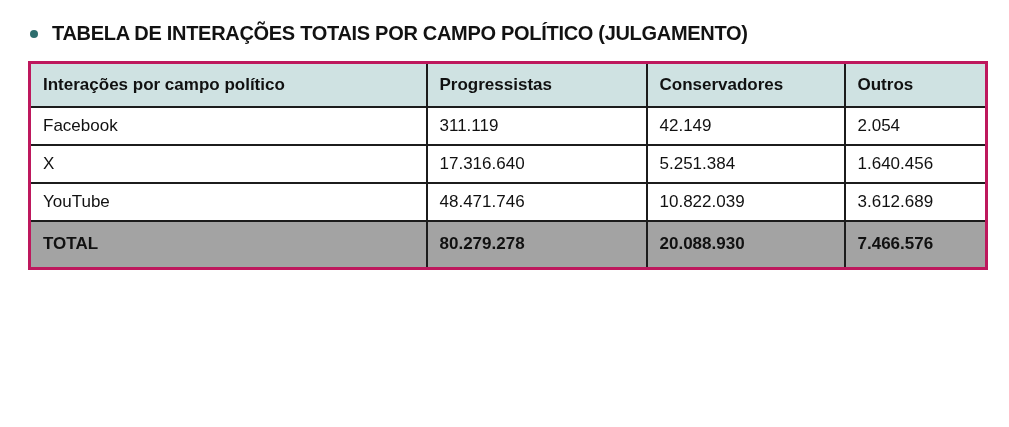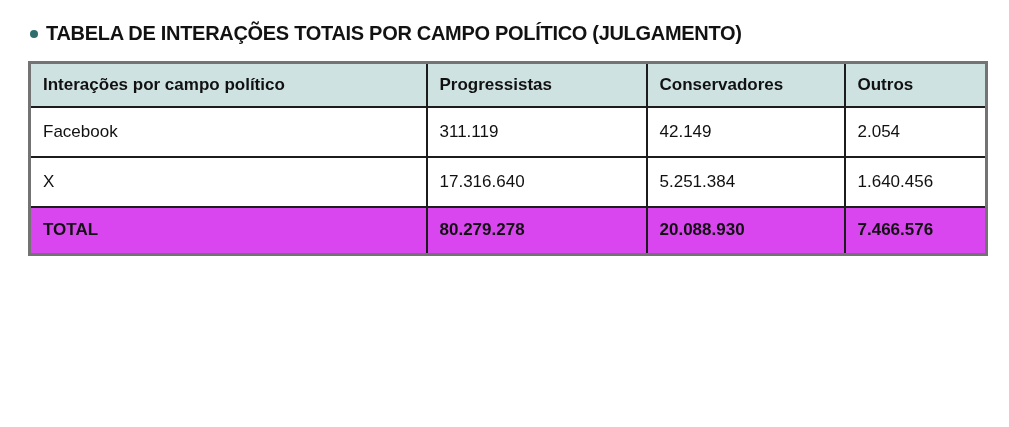--- a/index.html
+++ b/index.html
@@ -10,66 +10,66 @@
     font-family: "Liberation Sans", sans-serif;
     color: #111111;
     overflow: hidden;
   }
   .page {
     padding: 18px 24px 0 28px;
   }
   .title-row {
     display: flex;
     align-items: center;
-    gap: 8px;
+    gap: 14px;
     margin: 4px 0 16px 2px;
   }
   .bullet {
     width: 8px;
     height: 8px;
     border-radius: 50%;
     background: #2e6e6e;
     flex: 0 0 auto;
   }
   .title {
     font-size: 20px;
     font-weight: bold;
     letter-spacing: -0.3px;
     color: #121212;
     white-space: nowrap;
   }
   table.data-table {
     border-collapse: collapse;
     width: 957px;
     table-layout: fixed;
-    border: 3px solid #737373;
+    border: 3px solid #be185d;
     padding-left: 20px;
   }
   table.data-table th,
   table.data-table td {
     border: 2px solid #1c1c1c;
     text-align: left;
     vertical-align: middle;
     font-size: 17px;
     padding: 0 12px;
     overflow: hidden;
     white-space: nowrap;
   }
   table.data-table thead th {
     background: #cfe2e2;
     font-weight: bold;
     height: 44px;
   }
   table.data-table tbody td {
     background: #ffffff;
     font-weight: normal;
-    height: 50px;
+    height: 38px;
   }
   table.data-table tr.total-row td {
-    background: #d946ef;
+    background: #a3a3a3;
     font-weight: bold;
     height: 48px;
   }
   col.c0 { width: 397px; }
   col.c1 { width: 220px; }
   col.c2 { width: 198px; }
   col.c3 { width: 142px; }
 </style>
 </head>
 <body>
@@ -102,20 +102,26 @@
         <td>311.119</td>
         <td>42.149</td>
         <td>2.054</td>
       </tr>
       <tr>
         <td>X</td>
         <td>17.316.640</td>
         <td>5.251.384</td>
         <td>1.640.456</td>
       </tr>
+      <tr>
+        <td>YouTube</td>
+        <td>48.471.746</td>
+        <td>10.822.039</td>
+        <td>3.612.689</td>
+      </tr>
       <tr class="total-row">
         <td>TOTAL</td>
         <td>80.279.278</td>
         <td>20.088.930</td>
         <td>7.466.576</td>
       </tr>
     </tbody>
   </table>
 
 </div>

